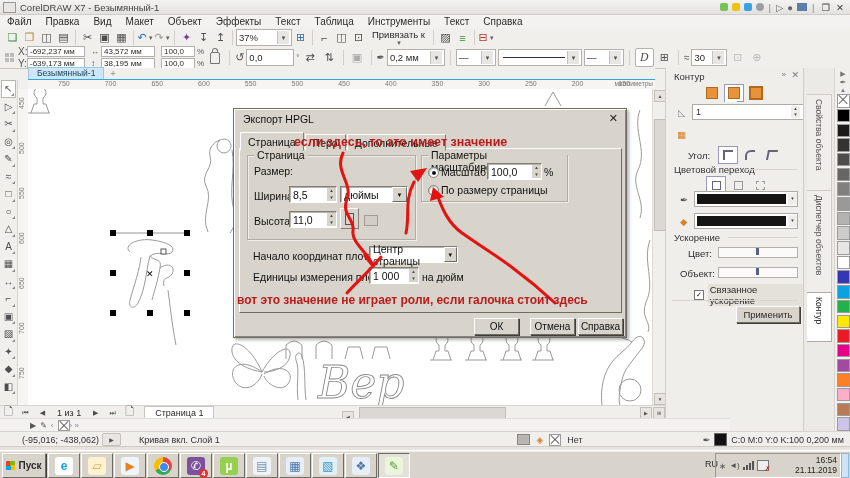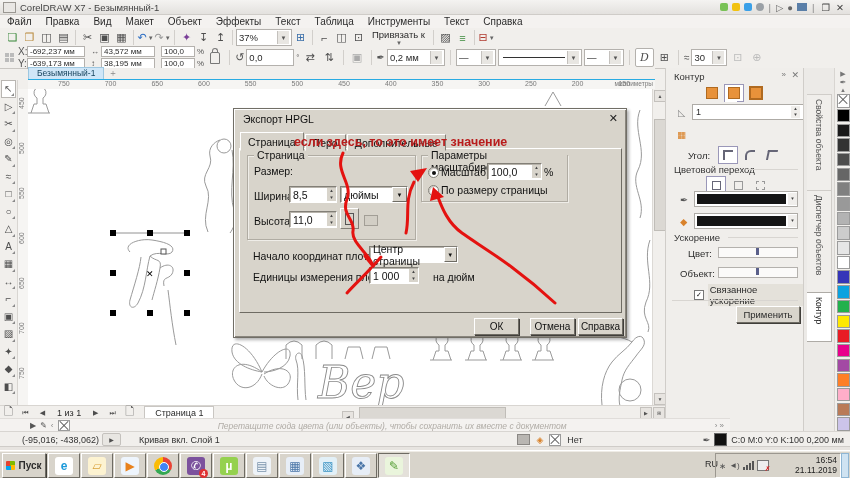--- a/index.html
+++ b/index.html
@@ -554,21 +554,20 @@
       <span class="scr-btn" style="position:static;display:inline-flex;width:10px;height:10px;">▶</span>
       <span class="scr-btn" style="position:static;display:inline-flex;width:10px;height:10px;margin-left:1px;">⊞</span>
     </span>
   </div>
 
   <div class="abs row" id="docpal">
     <span style="margin-left:30px;color:#555;font-size:8px;">▶</span>
     <span style="margin-left:4px;color:#555;font-size:8px;">✎</span>
     <span style="margin-left:4px;color:#888;font-size:8px;">‹</span>
     <span class="swatch none" style="margin:0 0 0 4px;width:10px;height:9px;"></span>
-    <span style="margin:0 auto;color:#b0aca6;font-style:italic;font-size:8.5px;" class="cliptext">Перетащите сюда цвета (или объекты), чтобы сохранить их вместе с документом</span>
     <span style="color:#888;font-size:8px;margin-right:6px;">› »</span>
   </div>
 
   <div class="abs row" id="statusbar">
     <span style="margin-left:22px;">(-95,016; -438,062)</span>
     <span class="tb-btn" style="height:11px;width:11px;border:1px solid #c4c1bd;background:#e8e6e2;font-size:6px;margin-left:3px;">▶</span>
     <span style="margin-left:18px;">Кривая вкл. Слой 1</span>
     <span style="margin-left:auto;display:flex;align-items:center;gap:6px;">
       <span style="width:11px;height:9px;background:#b9b6b2;border:1px solid #8a8784;"></span>
       <span style="color:#d9822b;">◈</span>
@@ -644,27 +643,28 @@
       <span style="margin-left:auto;width:13px;height:13px;background:#d8d4cb;border:1px solid;border-color:#fff #6e6b63 #6e6b63 #fff;display:flex;align-items:center;justify-content:center;font-size:6px;">▼</span>
     </span>
     <span class="abs" style="left:19px;top:162px;">Единицы измерения плоттера:</span>
     <span class="abs row dlg-sunken" style="left:135px;top:158px;width:45px;height:15px;padding-left:3px;">
       <span>1 000</span>
       <span class="spnv" style="margin-left:auto;height:13px;border:none;background:#d8d4cb;">
           <span>▲</span>
           <span>▼</span>
         </span>
     </span>
-    <span class="abs" style="left:199px;top:162px;">на дюйм</span>
+    <span class="abs" style="left:188px;top:162px;">на дюйм</span>
 
     <span class="dlg-btn" style="left:240px;top:209px;">ОК</span>
     <span class="dlg-btn" style="left:296px;top:209px;">Отмена</span>
     <span class="dlg-btn" style="left:344px;top:209px;">Справка</span>
 
     <div class="red-note" style="left:60px;top:26px;">если здесь, то это имеет значение</div>
+    <div class="red-note" style="left:3px;top:184px;font-size:12px;">вот это значение не играет роли, если галочка стоит здесь</div>
     <svg width="392" height="228" style="position:absolute;left:0;top:0;pointer-events:none;z-index:5;">
       <g stroke="#e41210" stroke-width="3" fill="none" stroke-linecap="round">
         <path d="M 109,44 C 100,62 119,74 113,90 C 107,106 121,110 119,122 C 117,134 135,144 139,157"></path>
         <path d="M 139,157 L 131,147"></path>
           <path d="M 139,157 L 147,148"></path>
         <path d="M 113,184 C 121,175 130,167 137,159"></path>
         <path d="M 172,124 C 176,106 170,92 180,73"></path>
         <path d="M 321,194 C 280,156 246,137 228,124 C 214,114 208,99 204,88"></path>
       </g>
       <polygon points="193,59 176,62 184,73" fill="#e41210"></polygon>

